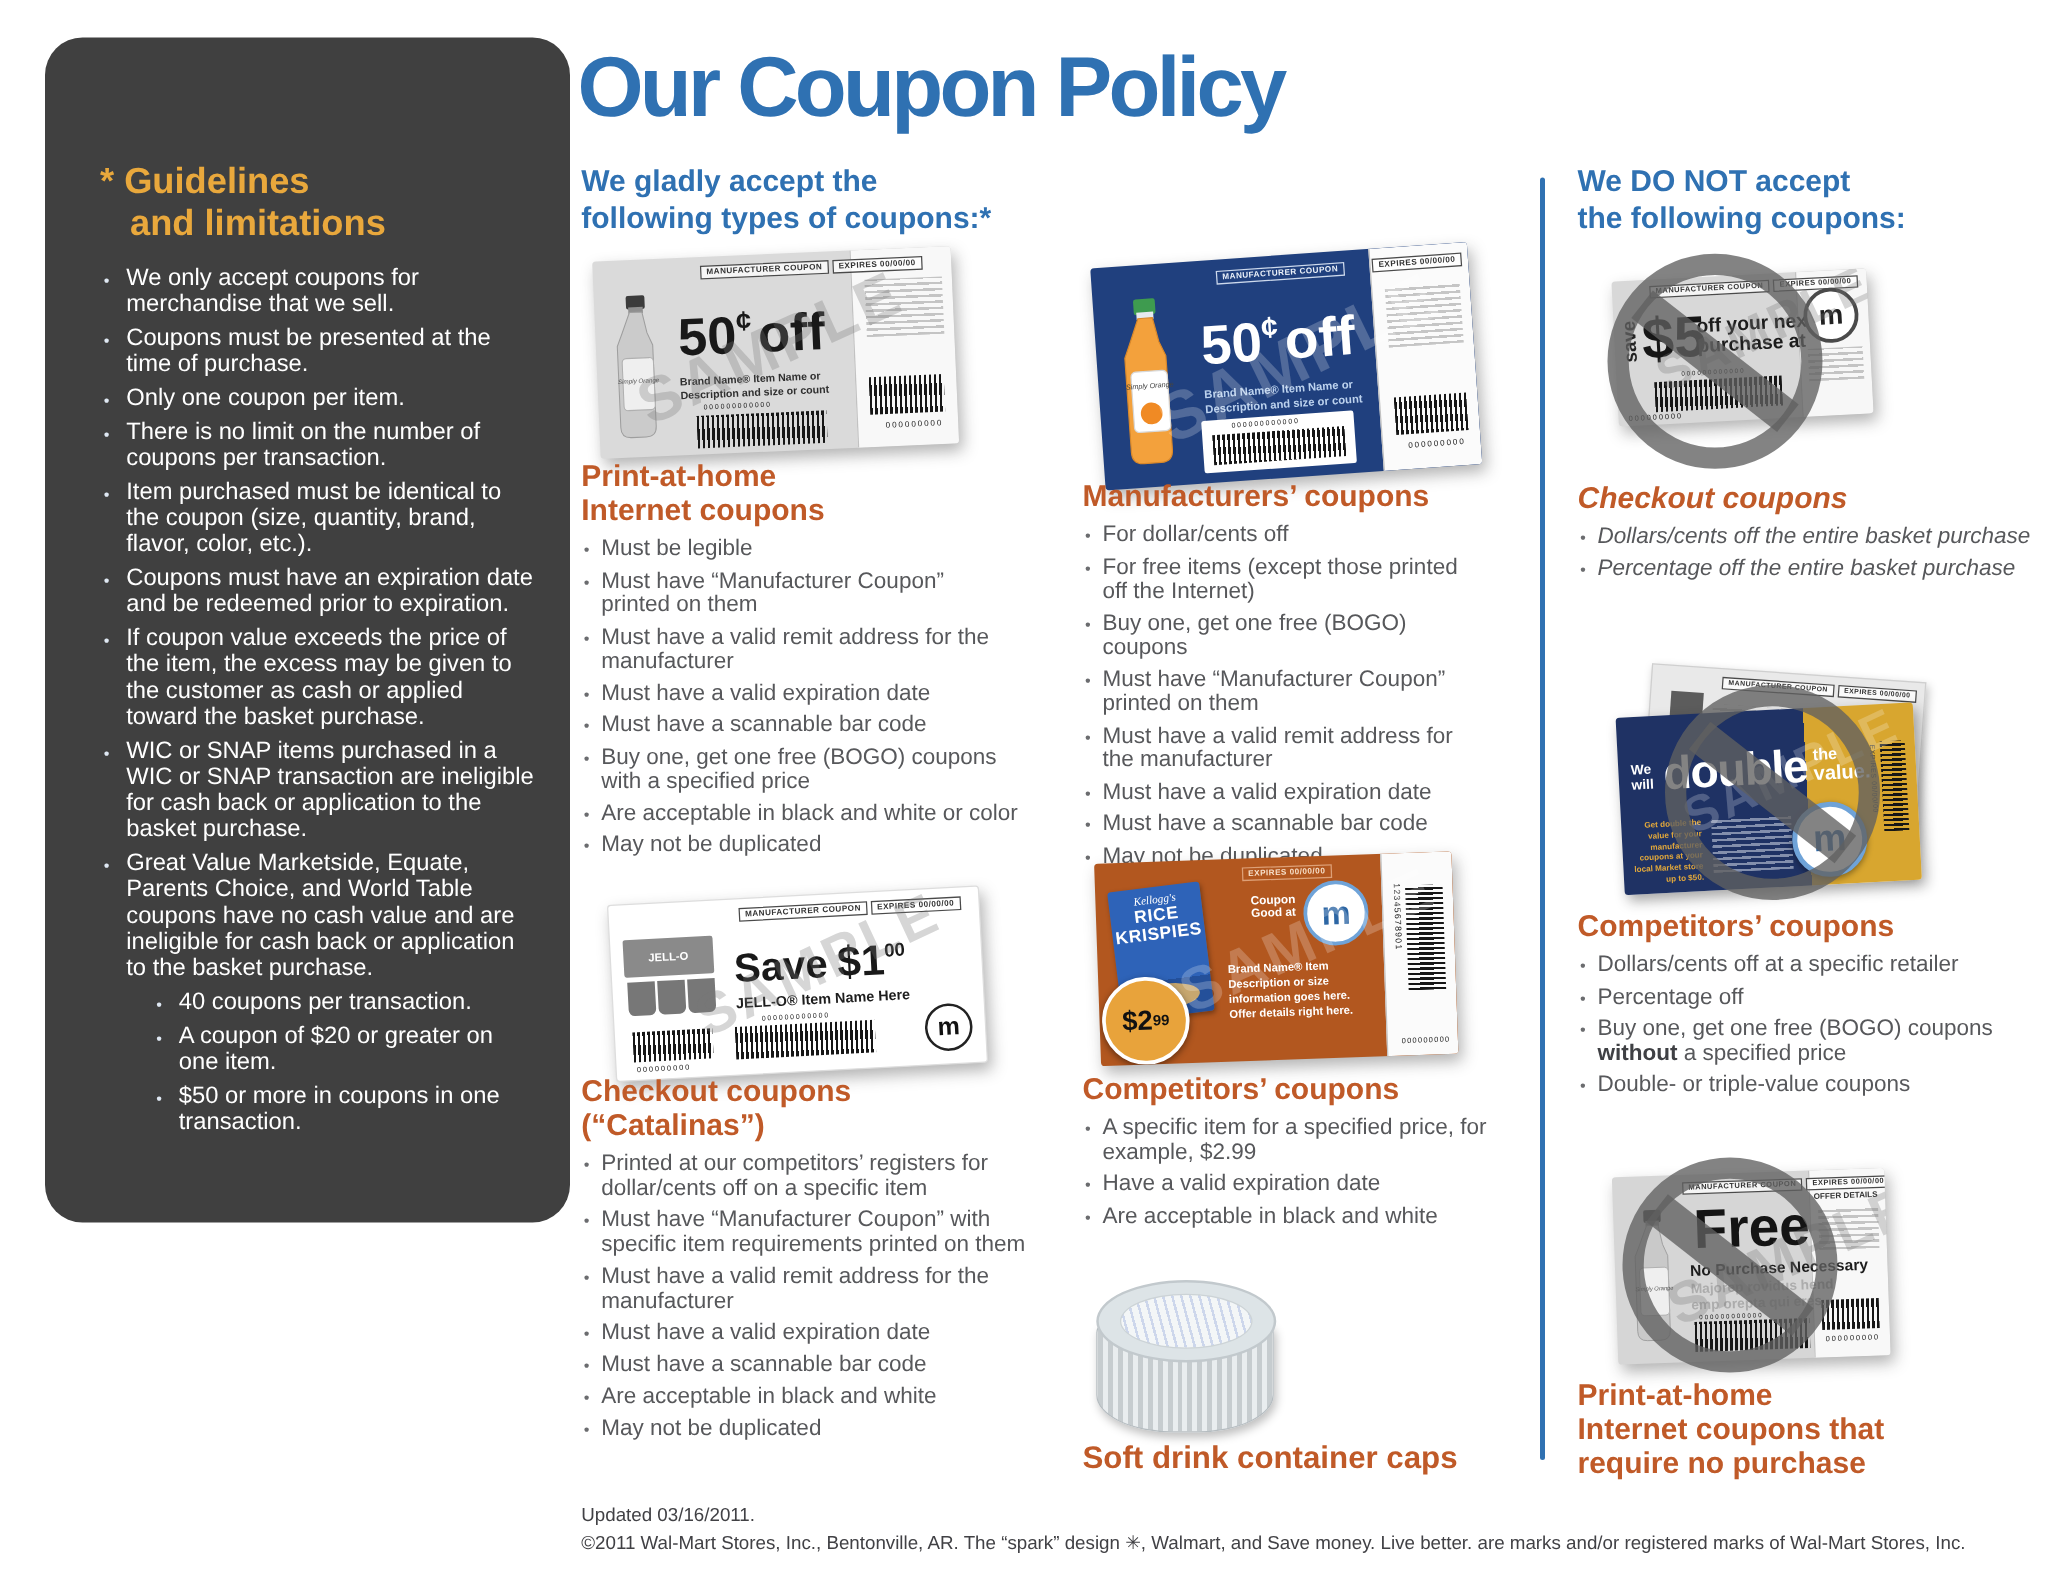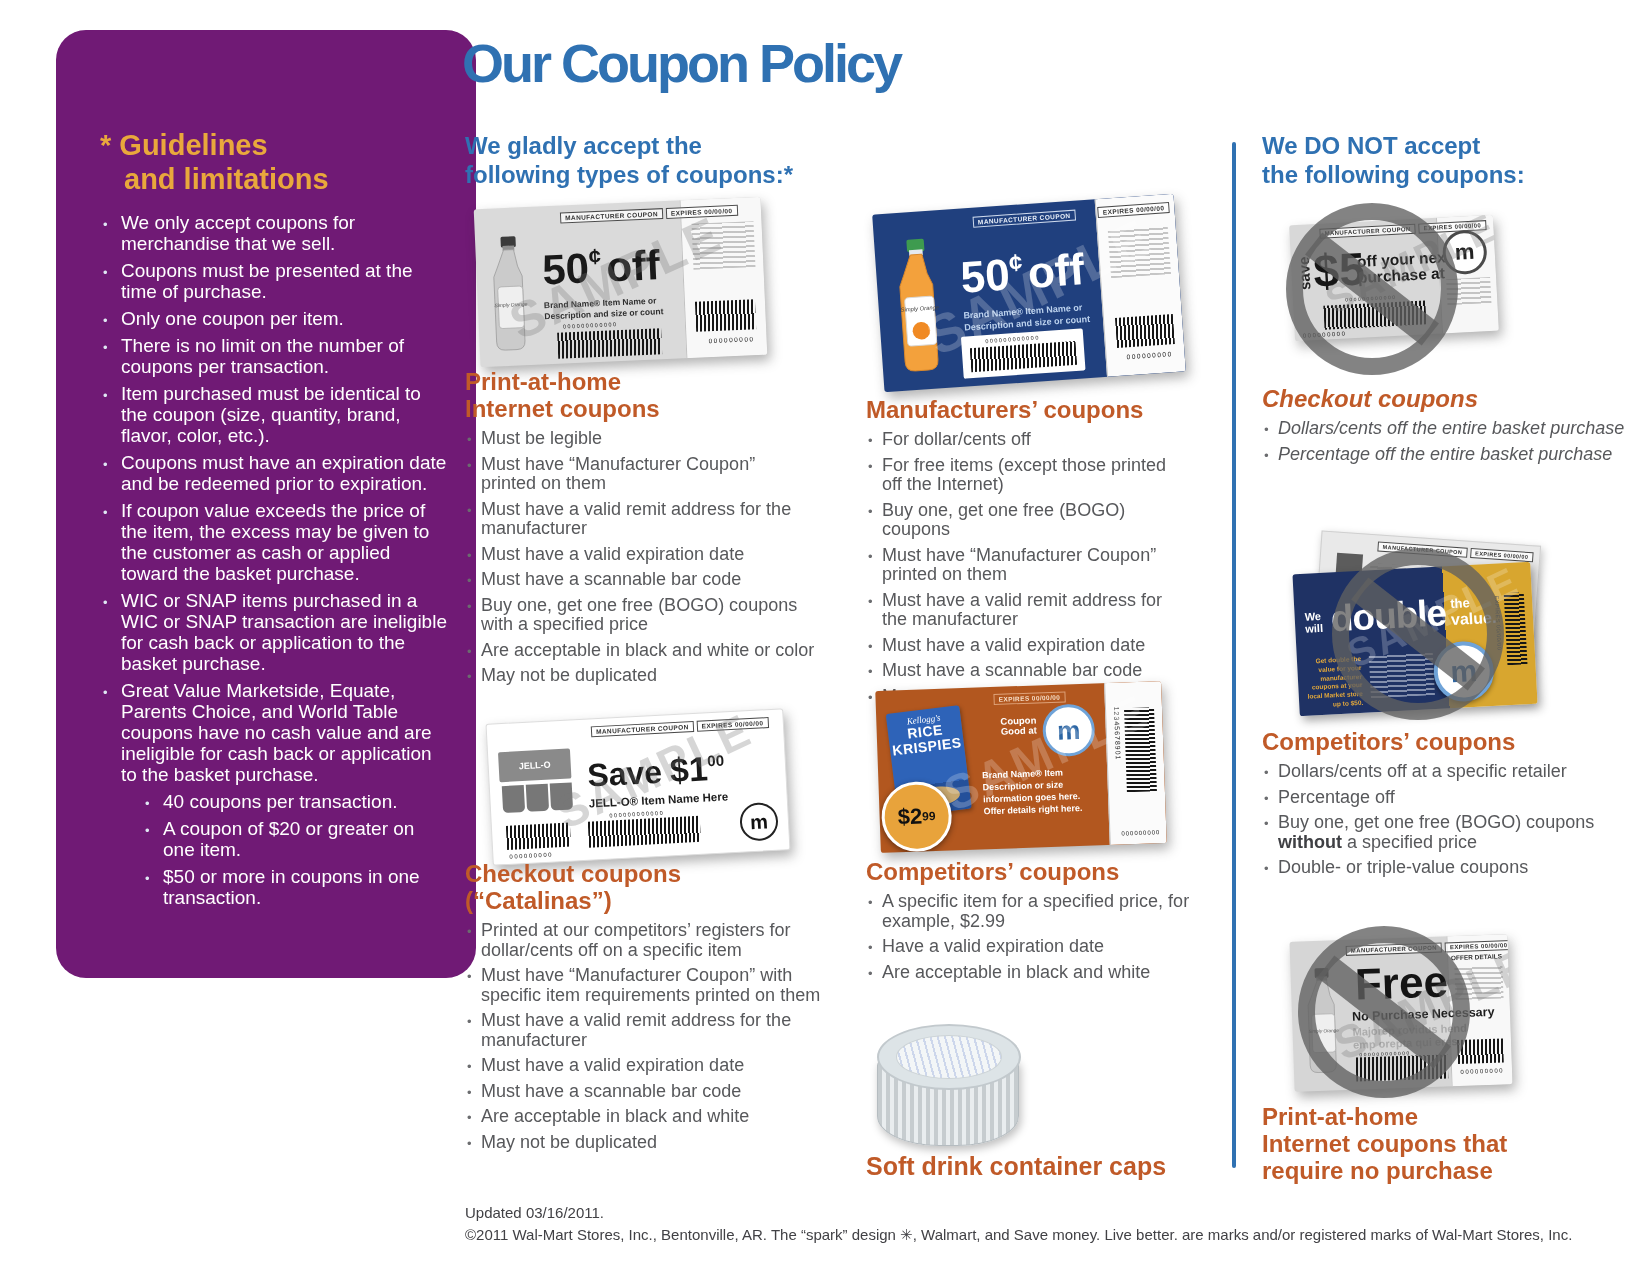--- a/index.html
+++ b/index.html
@@ -1,35 +1,35 @@
 <!DOCTYPE html>
 <html><head>
 <meta charset="utf-8">
 <style>
   html,body{margin:0;padding:0;background:#ffffff;}
   body{font-family:"Liberation Sans","DejaVu Sans",sans-serif;}
   .page{position:relative;width:1651px;height:1275px;background:#fff;overflow:hidden;}
 
   
   .sidebar{position:absolute;left:36px;top:30px;width:420px;height:948px;
-    background:#701a75;border-radius:30px;color:#fff;margin-left:20px;}
+    background:#404040;border-radius:30px;color:#fff;}
   .sidebar-inner{padding:98px 26px 0 44px;}
   .sb-head{color:#E9A83C;font-size:29px;font-weight:bold;line-height:34px;}
   .sb-head .l2{display:block;padding-left:24px;}
   .sidebar ul{list-style:none;margin:16px 0 0 0;padding:0;font-size:19px;line-height:21px;}
   .sidebar li{position:relative;padding-left:21px;margin-bottom:6px;}
   .sidebar li::before{content:"•";position:absolute;left:3px;top:2px;font-size:13px;color:#dfe8f3;}
   .sidebar ul.sub{margin:2px 0 0 42px;}
   .wm-logo{position:absolute;left:44px;bottom:78px;}
   .wm-word{display:flex;align-items:flex-start;gap:9px;font-size:50px;font-weight:bold;letter-spacing:-1px;line-height:1;}
   .wm-reg{font-size:11px;align-self:flex-end;margin-left:-4px;}
   .wm-tag{font-size:21px;font-weight:bold;margin-top:4px;}
 
   
-  .main-title{position:absolute;left:462px;top:36px;font-size:54px;font-weight:bold;
+  .main-title{position:absolute;left:462px;top:36px;font-size:68px;font-weight:bold;
     color:#2F71B2;letter-spacing:-3px;line-height:1;}
   .blue-intro{position:absolute;color:#2F71B2;font-size:24px;line-height:29px;
     font-weight:bold;white-space:pre-line;}
   .divider{position:absolute;left:1232px;top:142px;width:4px;height:1026px;background:#2F71B2;border-radius:2px;}
 
   
   .section{position:absolute;}
   .sec-h{color:#C05A28;font-size:24px;line-height:27px;font-weight:bold;white-space:pre-line;margin:0 0 7px 0;}
   .section ul{list-style:none;margin:0;padding:0;color:#57585B;font-size:18px;line-height:19.5px;}
   .section li{position:relative;padding-left:16px;margin-bottom:6px;}
@@ -333,21 +333,21 @@
     </svg>
     <div class="headline"><span class="amt">50</span><span class="cent">¢</span><span class="offw">off</span></div>
     <div class="desc">Brand Name® Item Name or Description and size or count</div>
     <div class="panel">
       <div class="tiny pnum">000000000000</div>
       <div class="barcode pbar"></div>
     </div>
     <div class="wm white">SAMPLE</div>
   </div>
 
-  <div class="section" style="left:866px;top:396px;width:322px;">
+  <div class="section" style="left:866px;top:384px;width:322px;">
     <div class="sec-h">Manufacturers’ coupons</div>
     <ul>
         <li>For dollar/cents off</li>
         <li>For free items (except those printed off the Internet)</li>
         <li>Buy one, get one free (BOGO) coupons</li>
         <li>Must have “Manufacturer Coupon” printed on them</li>
         <li>Must have a valid remit address for the manufacturer</li>
         <li>Must have a valid expiration date</li>
         <li>Must have a scannable bar code</li>
         <li>May not be duplicated</li>

